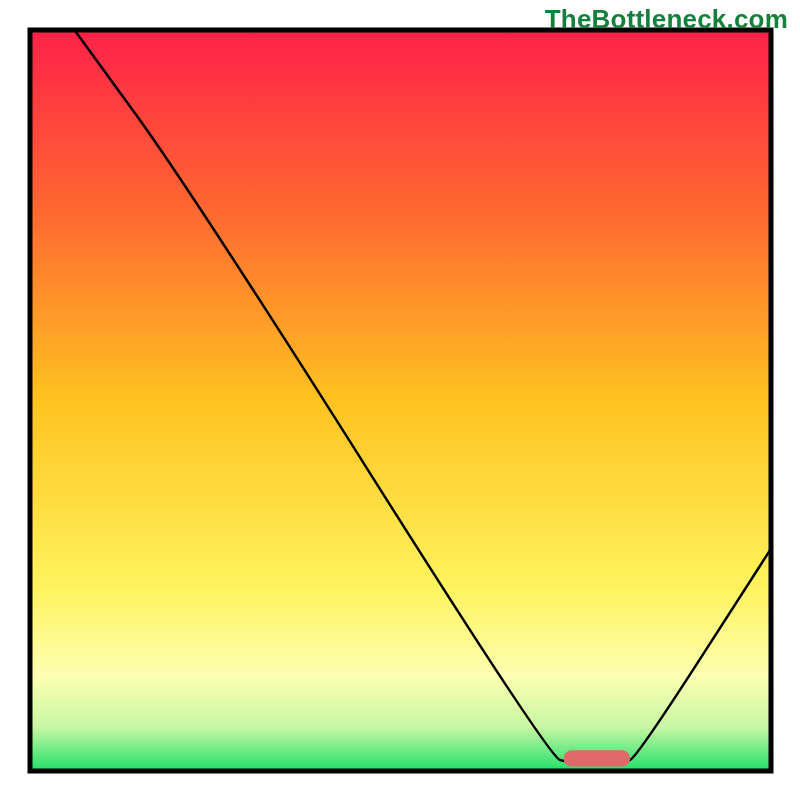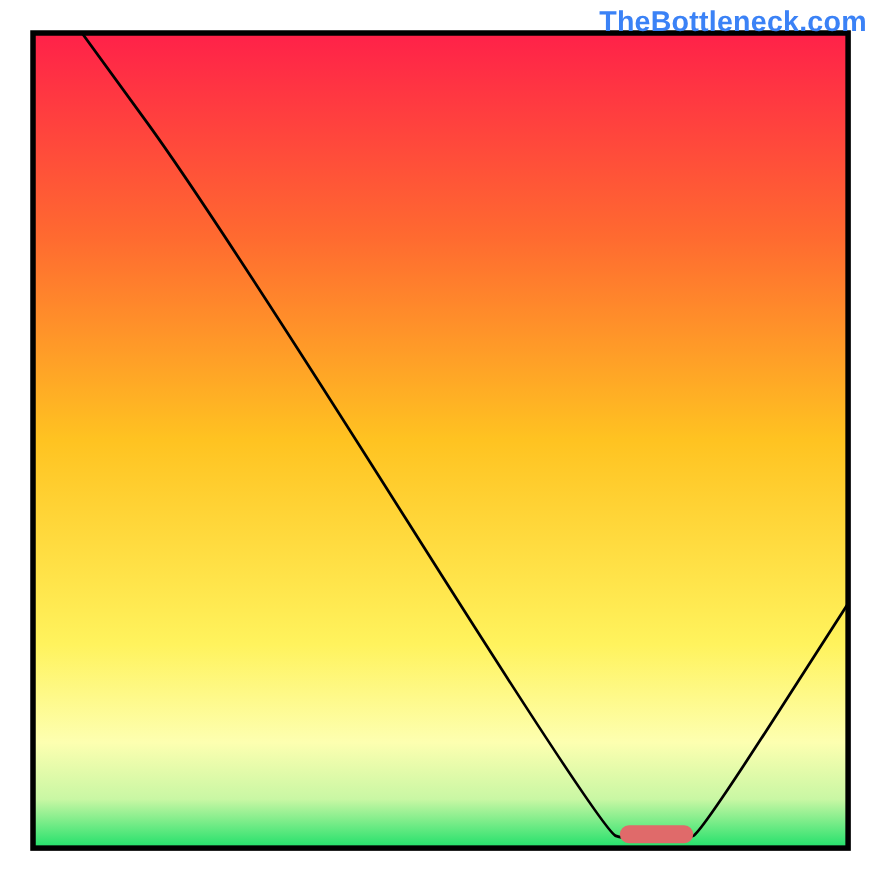--- a/index.html
+++ b/index.html
@@ -14,21 +14,21 @@
     position: relative;
     width: 800px;
     height: 800px;
   }
   .watermark {
     position: absolute;
     top: 4px;
     right: 12px;
     font-size: 26px;
     font-weight: bold;
-    color: #3b82f6;
+    color: #15803d;
     letter-spacing: 0.2px;
     z-index: 10;
     text-align: right;
   }
   svg {
     display: block;
   }
 </style>
 </head>
 <body>

